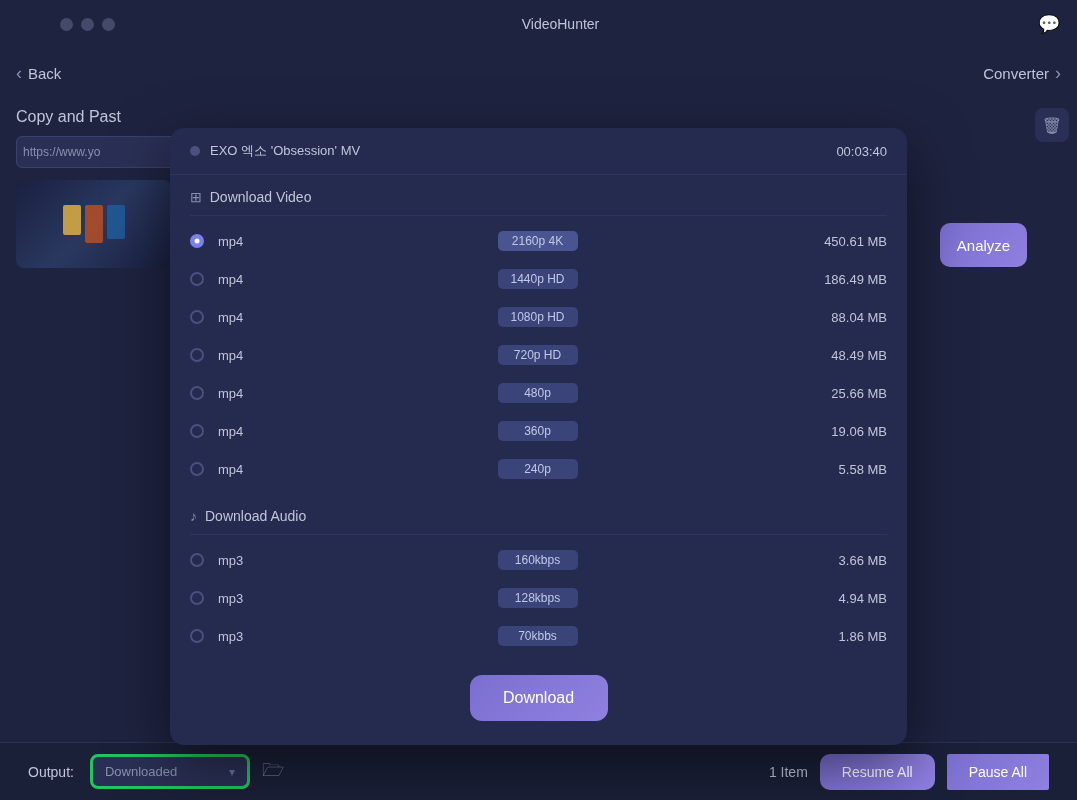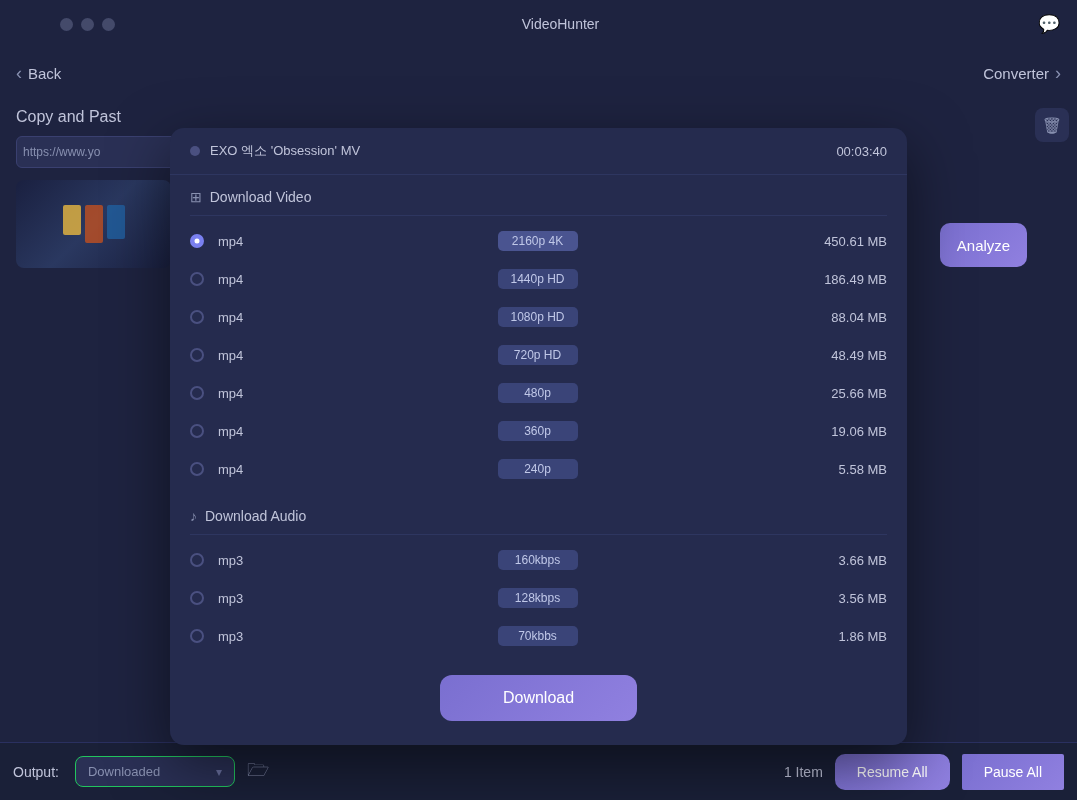--- a/index.html
+++ b/index.html
@@ -294,21 +294,21 @@
       color: #c0c4da;
       font-size: 13px;
       width: 90px;
       text-align: right;
       margin-left: auto;
     }
 
     .download-btn {
       display: block;
       margin: 20px auto 0 auto;
-      width: 197px;
+      width: 138px;
       height: 46px;
       background: linear-gradient(135deg, #7a6fd0 0%, #9080e0 100%);
       border-radius: 12px;
       color: #fff;
       font-size: 16px;
       font-weight: 500;
       text-align: center;
       line-height: 46px;
       cursor: pointer;
     }
@@ -317,31 +317,31 @@
     .bottom-bar {
       position: absolute;
       bottom: 0;
       left: 0;
       right: 0;
       height: 58px;
       background: #1a2038;
       border-top: 1px solid #2a3060;
       display: flex;
       align-items: center;
-      padding: 0 13px;
+      padding: 0 28px;
       gap: 12px;
     }
     .output-label {
       color: #c0c4da;
       font-size: 14px;
       margin-right: 4px;
     }
     .output-select {
       background: #2a3055;
-      border: 1px solid #22c55e;
+      border: 3px solid #22c55e;
       border-radius: 8px;
       padding: 7px 12px;
       color: #8890b0;
       font-size: 13px;
       display: flex;
       align-items: center;
       gap: 8px;
       cursor: pointer;
       min-width: 160px;
     }
@@ -495,21 +495,21 @@
     <div class="format-row">
       <div class="radio-btn"></div>
       <span class="format-name">mp3</span>
       <span class="format-badge">160kbps</span>
       <span class="format-size">3.66 MB</span>
     </div>
     <div class="format-row">
       <div class="radio-btn"></div>
       <span class="format-name">mp3</span>
       <span class="format-badge">128kbps</span>
-      <span class="format-size">3.56 MB</span>
+      <span class="format-size">4.94 MB</span>
     </div>
     <div class="format-row">
       <div class="radio-btn"></div>
       <span class="format-name">mp3</span>
       <span class="format-badge">70kbbs</span>
       <span class="format-size">1.86 MB</span>
     </div>
 
     <div class="download-btn">Download</div>
   </div>

